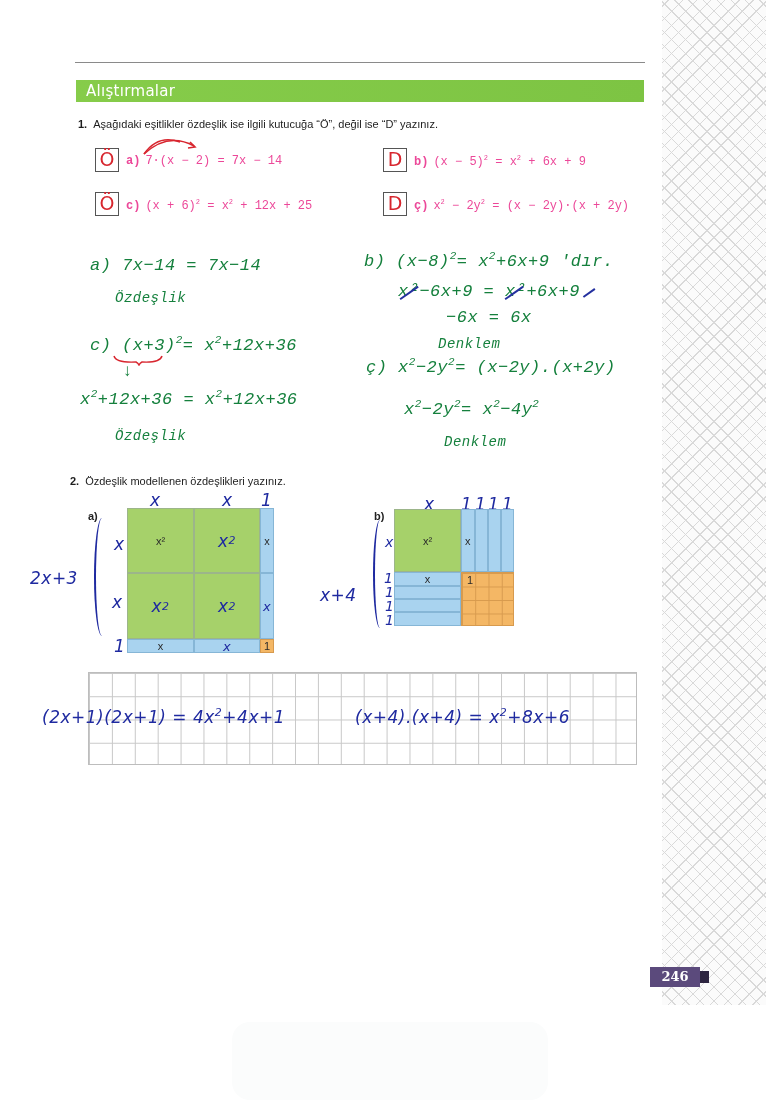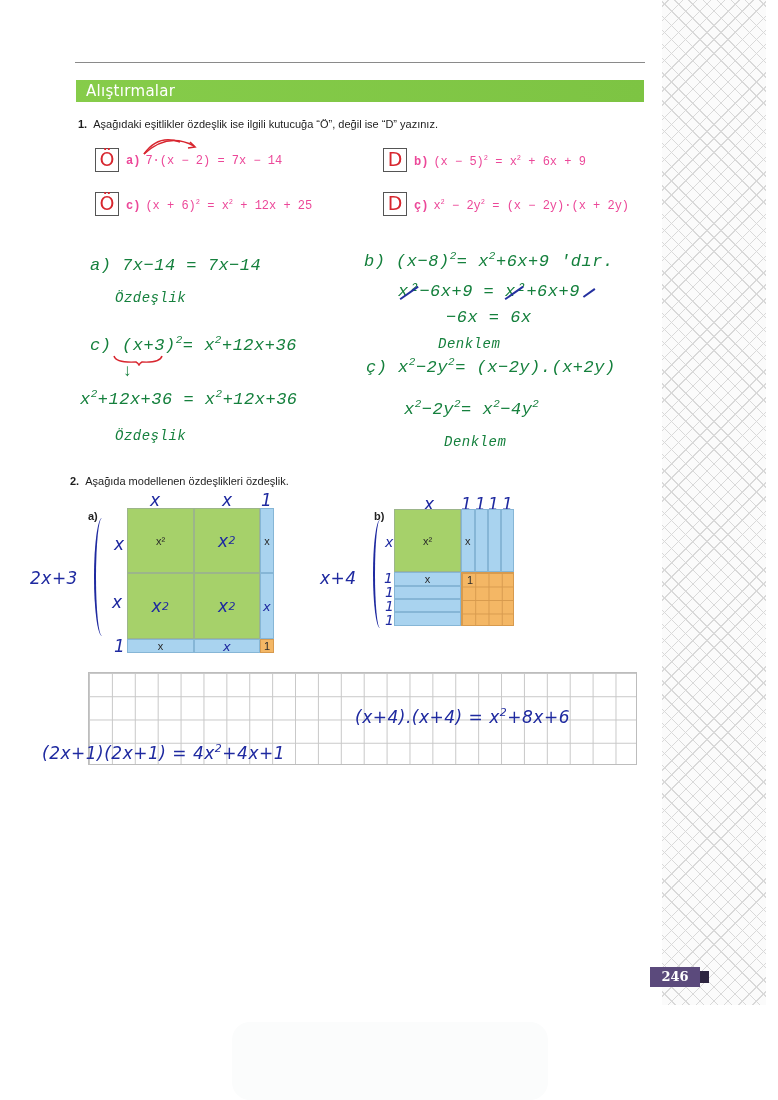--- a/index.html
+++ b/index.html
@@ -130,21 +130,21 @@
 <div class="hand-red small" style="left:438px; top:336px;">Denklem</div>
 <div class="hand-red" style="left:366px; top:356px;">
   <span>ç) x</span><sup>2</sup><span>−2y</span><sup>2</sup><span>= (x−2y).(x+2y)</span>
 </div>
 <div class="hand-red" style="left:388px; top:398px;margin-left:16px;">
   <span>x</span><sup>2</sup><span>−2y</span><sup>2</sup><span>= x</span><sup>2</sup><span>−4y</span><sup>2</sup>
 </div>
 <div class="hand-red small" style="left:444px; top:434px;">Denklem</div>
 
 <div class="q-title" style="left:70px; top:475px;">
-  <b>2.</b><span>Aşağıda modellenen özdeşlikleri özdeşlik.</span>
+  <b>2.</b><span>Özdeşlik modellenen özdeşlikleri yazınız.</span>
 </div>
 
 <div class="pr-label" style="left:88px; top:510px;">a)</div>
 <div class="hand-blue" style="left:30px; top:568px;">2x+3</div>
 <div class="brace" style="left:94px; top:518px; width:16px; height:118px;"></div>
 <div class="hand-blue" style="left:150px; top:490px;">x</div>
 <div class="hand-blue" style="left:222px; top:490px;">x</div>
 <div class="hand-blue" style="left:261px; top:490px;">1</div>
 <div class="hand-blue" style="left:114px; top:534px;">x</div>
 <div class="hand-blue" style="left:112px; top:592px;">x</div>
@@ -175,21 +175,21 @@
     <span>x</span>
   </div>
 <div class="tile blue" style="left:194px; top:639px; width:66px; height:14px;">
     <span class="hand-blue" style="position:static;font-size:13px;">x</span>
   </div>
 <div class="tile orange" style="left:260px; top:639px; width:14px; height:14px;">
     <span>1</span>
   </div>
 
 <div class="pr-label" style="left:374px; top:510px;">b)</div>
-<div class="hand-blue" style="left:320px; top:568px;text-align:right;">x+4</div>
+<div class="hand-blue" style="left:320px; top:585px;text-align:right;">x+4</div>
 <div class="brace" style="left:373px; top:520px; width:14px; height:108px;"></div>
 <div class="hand-blue" style="left:424px; top:494px;">x</div>
 <div class="hand-blue" style="left:461px; top:494px;">1</div>
 <div class="hand-blue" style="left:475px; top:494px;">1</div>
 <div class="hand-blue" style="left:488px; top:494px;">1</div>
 <div class="hand-blue" style="left:502px; top:494px;">1</div>
 <div class="hand-blue small" style="left:385px; top:534px;">x</div>
 <div class="hand-blue small" style="left:384px; top:570px;">1</div>
 <div class="hand-blue small" style="left:385px; top:584px;">1</div>
 <div class="hand-blue small" style="left:385px; top:598px;">1</div>
@@ -208,21 +208,21 @@
     <span>x</span>
   </div>
 <div class="tile blue" style="left:394px; top:586px; width:67px; height:13px;"></div>
 <div class="tile blue" style="left:394px; top:599px; width:67px; height:13px;"></div>
 <div class="tile blue" style="left:394px; top:612px; width:67px; height:14px;"></div>
 <div class="tile orange" style="left:461px; top:572px; width:53px; height:54px; background-image: linear-gradient(to right, #d79a4e 1px, transparent 1px), linear-gradient(to bottom, #d79a4e 1px, transparent 1px); background-size: 13.25px 13.5px; justify-content:flex-start; align-items:flex-start; padding:1px 0 0 5px;">
     <span>1</span>
   </div>
 
 <div class="grid-paper"></div>
-<div class="hand-blue" style="left:42px; top:742px;">
+<div class="hand-blue" style="left:42px; top:706px;">
   <span>(2x+1)(2x+1) = 4x</span><sup>2</sup><span>+4x+1</span>
 </div>
 <div class="hand-blue" style="left:355px; top:706px;">
   <span>(x+4).(x+4) = x</span><sup>2</sup><span>+8x+6</span>
 </div>
 
 <div class="page-badge">246</div>
 <div class="smudge"></div>
 
 </body></html>

